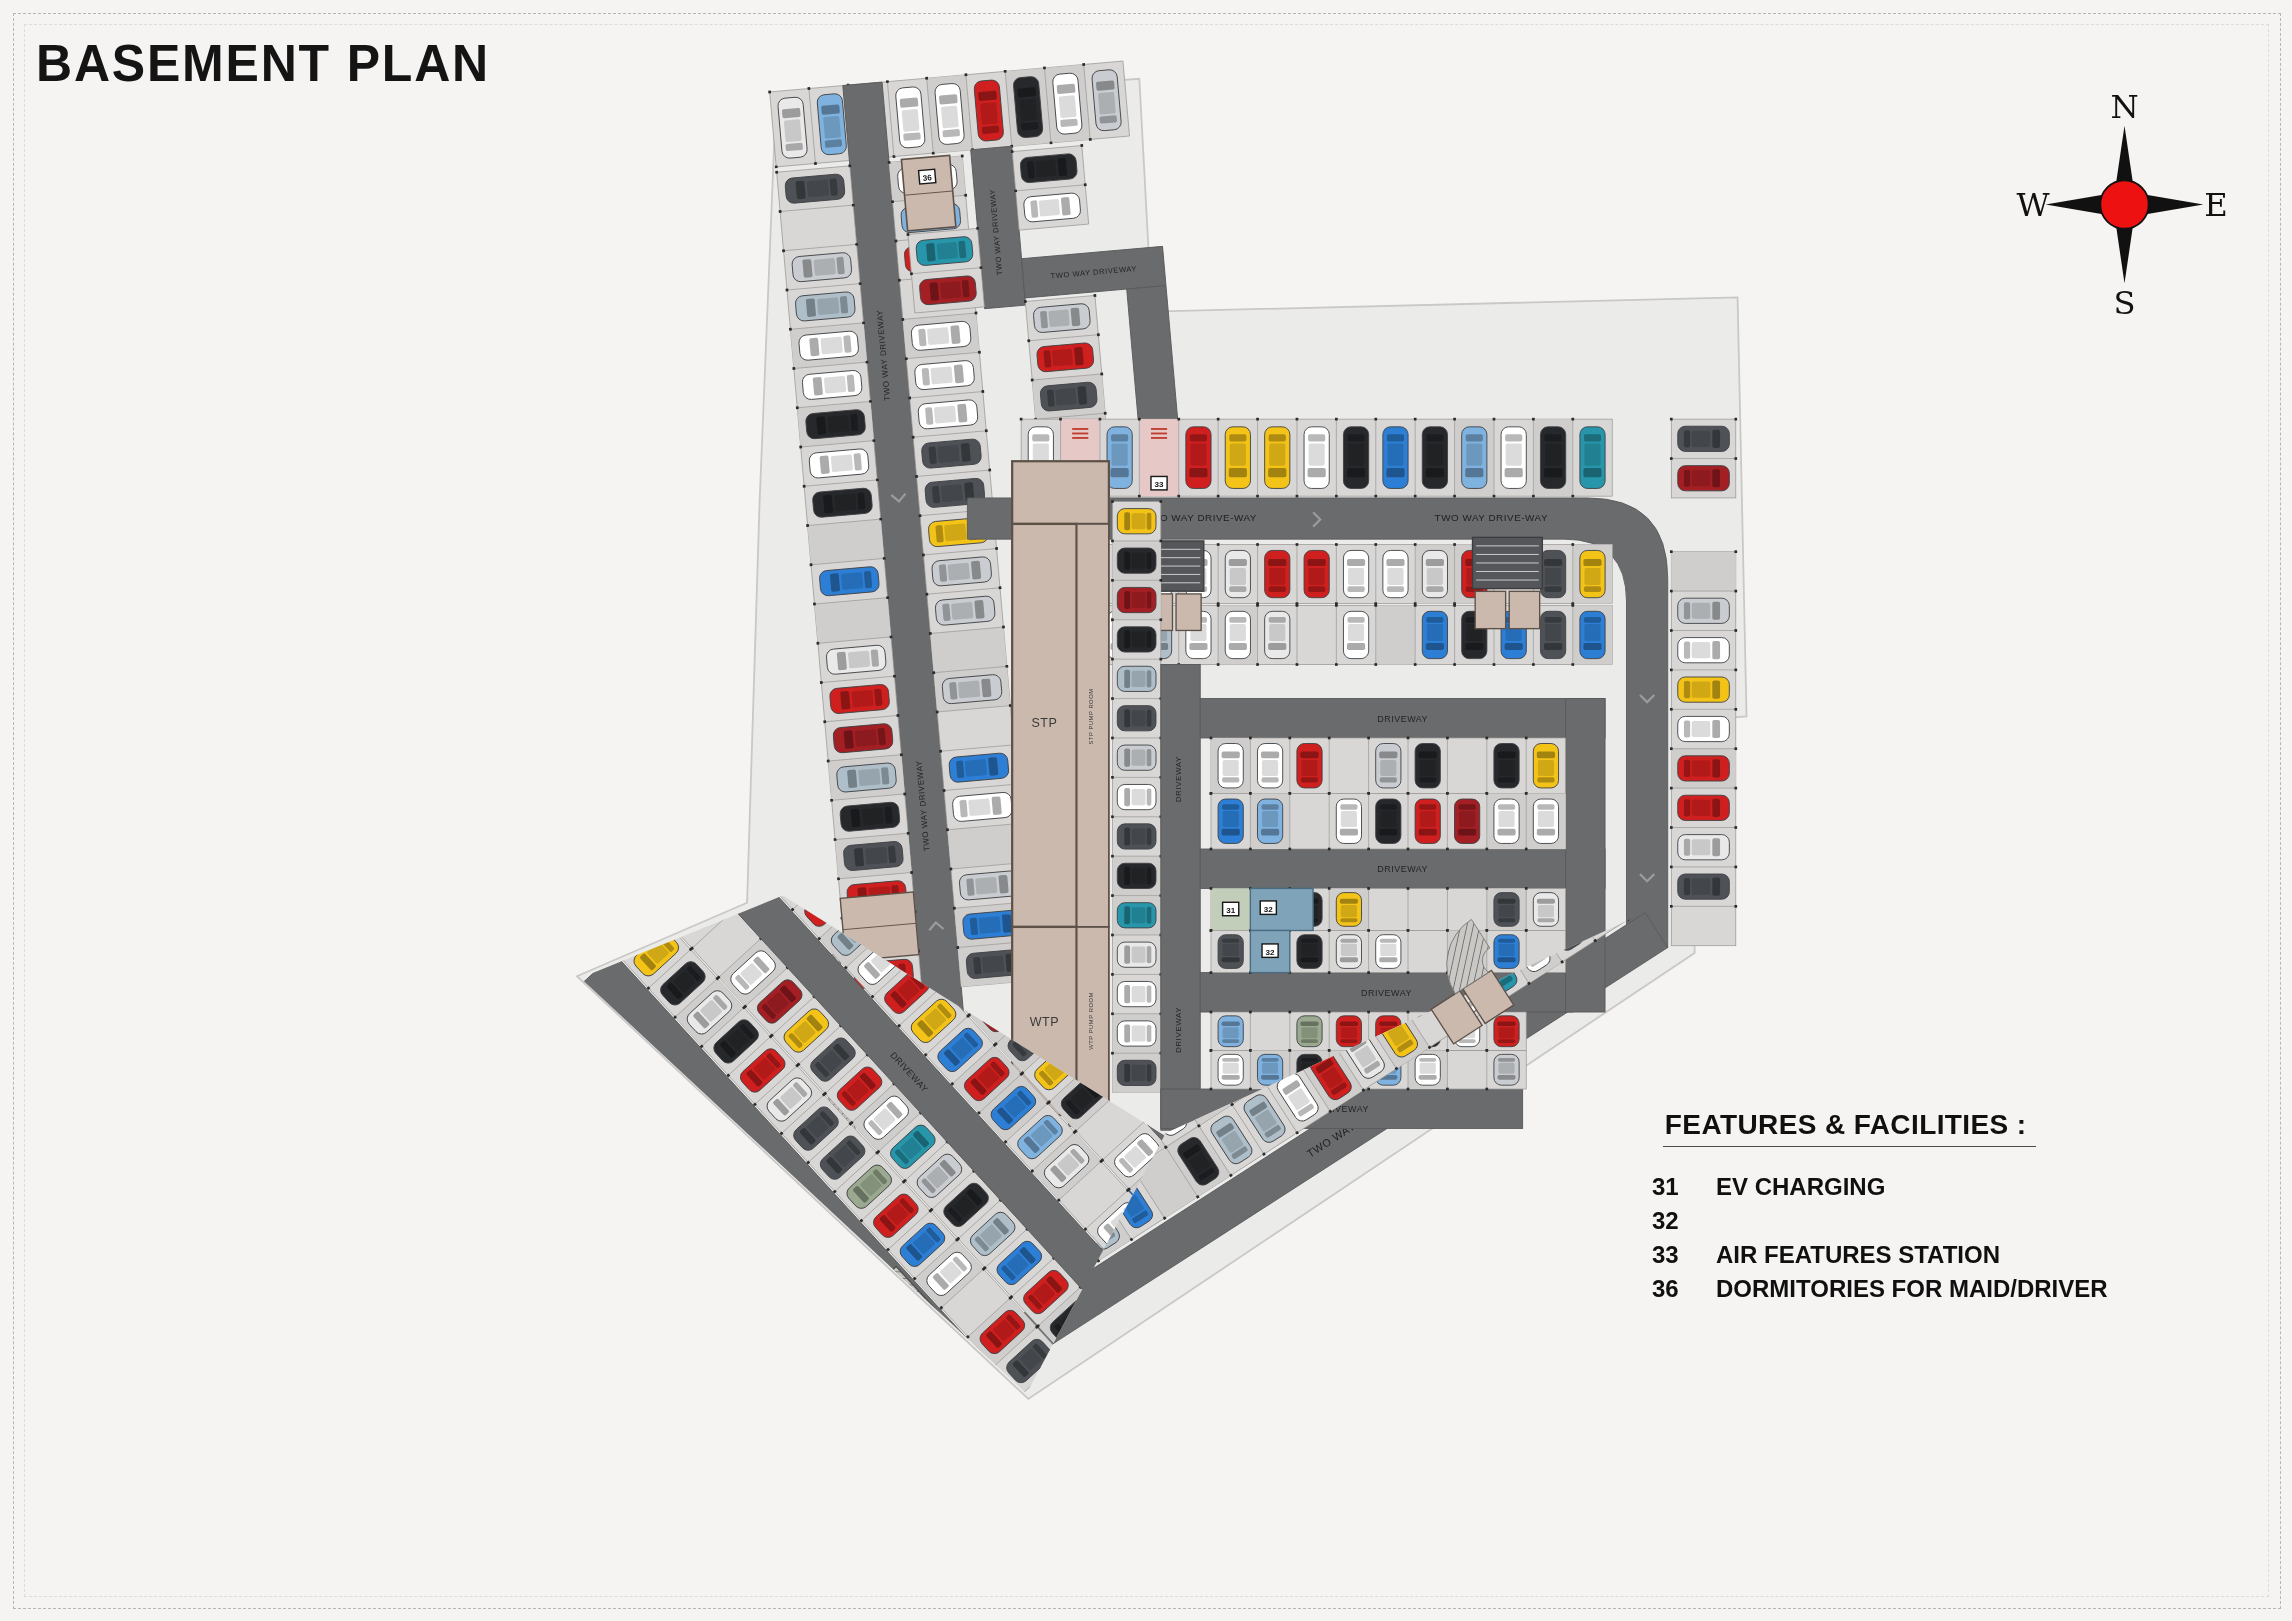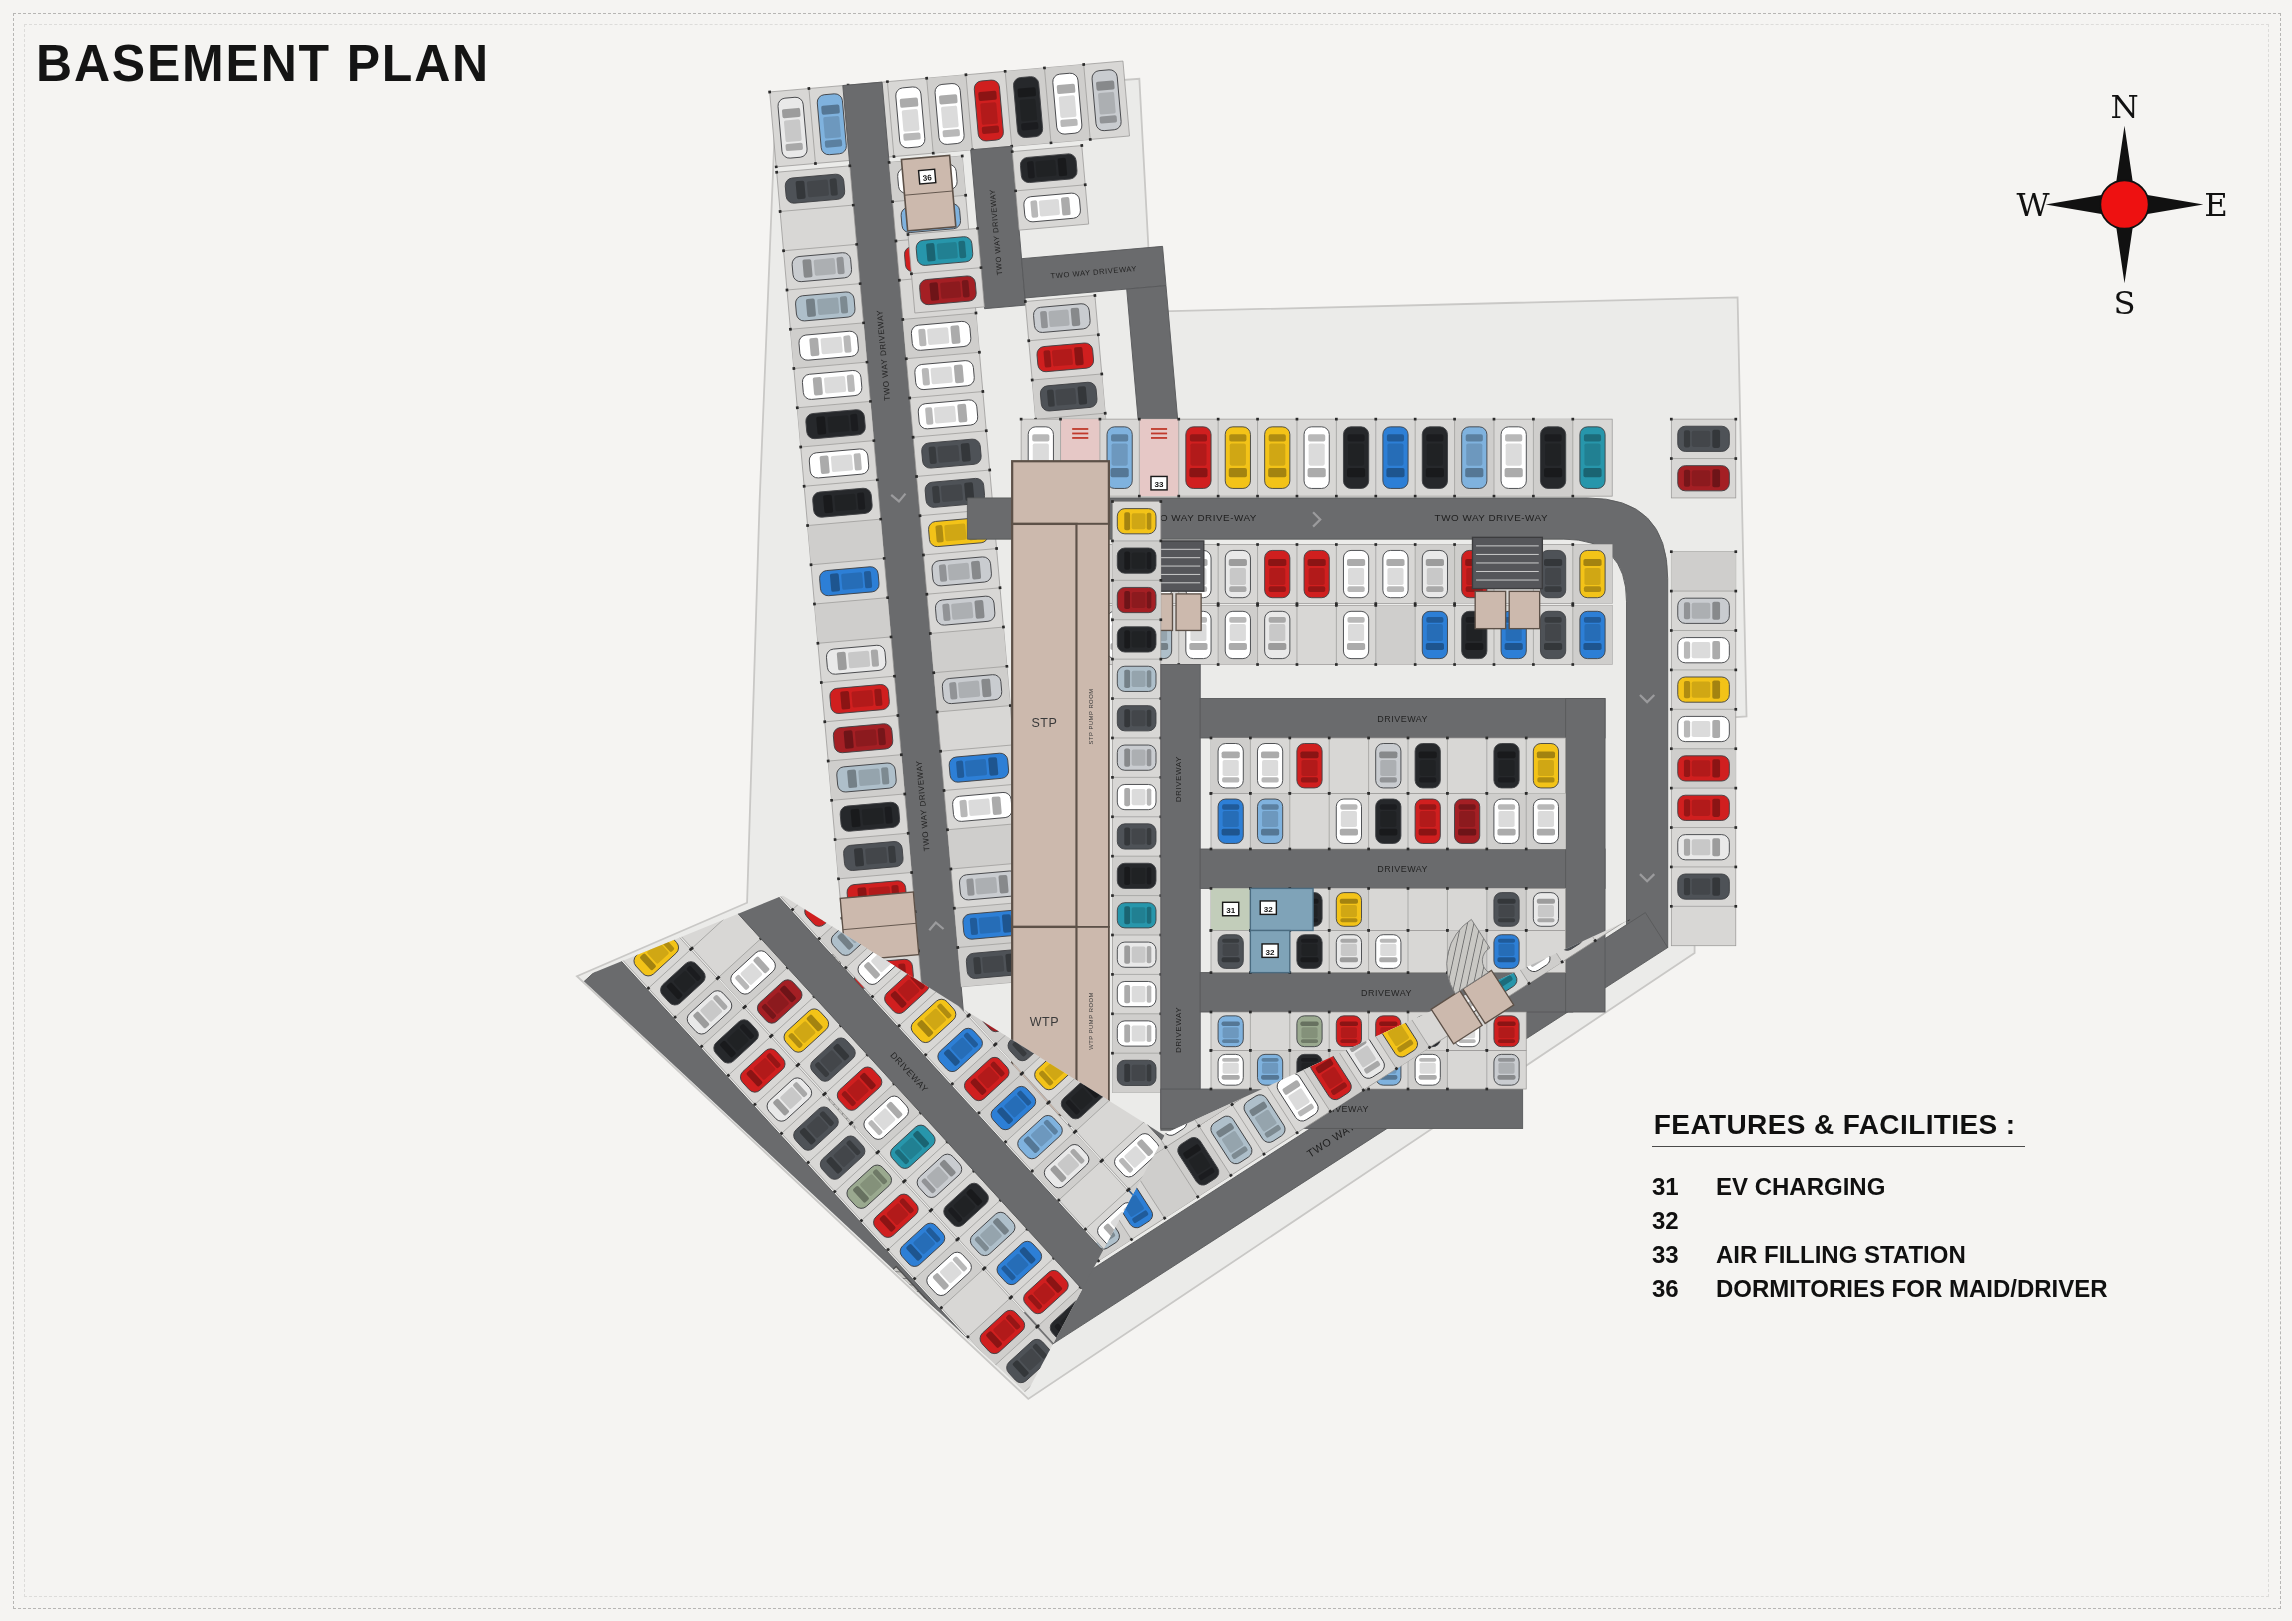--- a/index.html
+++ b/index.html
@@ -11,21 +11,21 @@
   .frame2{position:absolute;inset:24px;border:0.9px dashed #dddcda;pointer-events:none;}
   .title{
     position:absolute;left:36px;top:34px;
     font-size:50px;font-weight:bold;letter-spacing:1.8px;color:#141414;
     transform:scaleY(1.04);
   }
   .compass{position:absolute;left:2008px;top:88px;width:233px;height:233px;}
   .features{position:absolute;left:1652px;top:1109px;width:591px;color:#101010;}
   .features .hd{
     font-size:28px;font-weight:bold;letter-spacing:0.4px;
-    border-bottom:1.8px solid #4a4a4a;display:inline-block;padding:0 9px 5.4px 1.8px;
+    border-bottom:1.8px solid #4a4a4a;display:inline-block;padding:0 9px 5.4px 1.8px;margin-left:11px;
   }
   .features .rows{margin-top:23px;}
   .features .row{display:flex;font-size:24px;font-weight:bold;line-height:34px;}
   .features .num{width:64px;}
   .features .lab{flex:1;}
   #plan{position:absolute;left:0;top:0;}
   text{font-family:"Liberation Sans",sans-serif;}
   .serif{font-family:"DejaVu Serif","Liberation Serif",serif;}
 </style>
 </head>
@@ -2918,21 +2918,21 @@
   <div class="rows">
     <div class="row">
       <span class="num">31</span>
       <span class="lab">EV CHARGING</span>
     </div>
     <div class="row">
       <span class="num">32</span>
     </div>
     <div class="row">
       <span class="num">33</span>
-      <span class="lab">AIR FILLING STATION</span>
+      <span class="lab">AIR FEATURES STATION</span>
     </div>
     <div class="row">
       <span class="num">36</span>
       <span class="lab">DORMITORIES FOR MAID/DRIVER</span>
     </div>
   </div>
 </div>
 
 
 </body></html>

